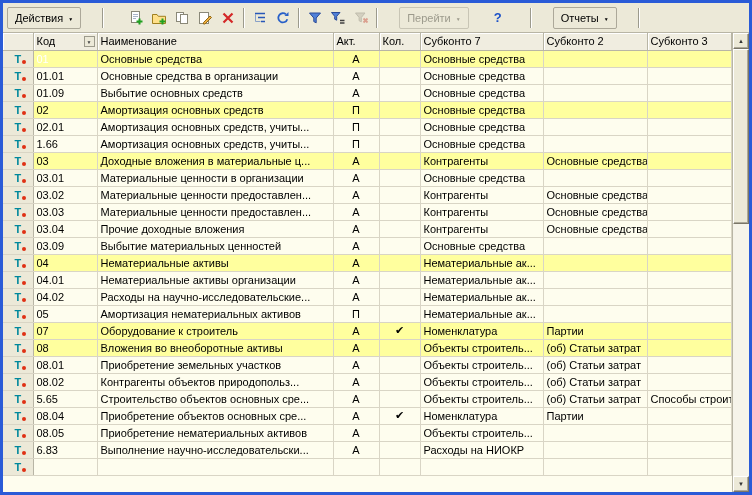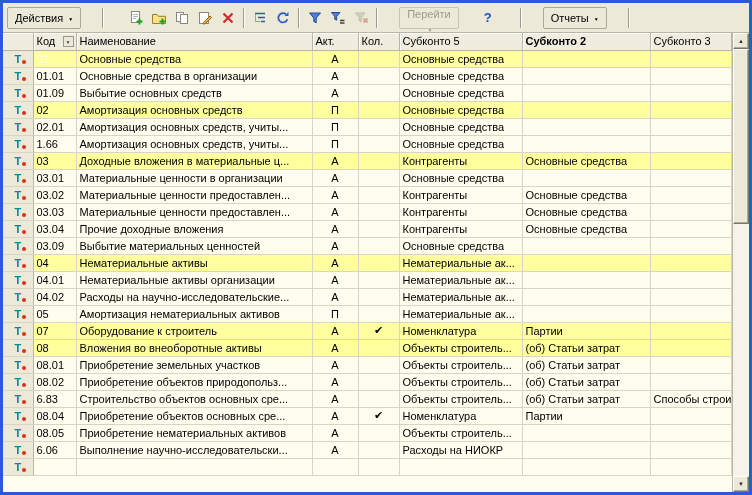--- a/index.html
+++ b/index.html
@@ -19,40 +19,40 @@
   .wbtn { width:17px; height:15px; padding:0; font-size:9px; line-height:1; color:#fff; cursor:pointer;
     background:linear-gradient(#5A8BE8,#2E62D8); border:1px solid #fff; border-radius:2px;
     font-family:"Liberation Sans",sans-serif; }
 
   
   .toolbar { height:30px; flex:0 0 auto; display:flex; align-items:center; gap:18px; padding:0 4px;
     background:#ECE9D8; border-bottom:1px solid #B8B5A5; }
   .tb-text { display:flex; align-items:center; gap:3px; height:22px; padding:0 7px; white-space:nowrap;
     background:transparent; border:1px solid #ACA899; border-radius:2px; cursor:pointer;
     font-family:inherit; font-size:11px; color:#000; }
-  .tb-text.disabled { color:#9C9A8C; border-color:#C8C5B5;flex-direction:column; }
+  .tb-text.disabled { color:#9C9A8C; border-color:#C8C5B5; }
   .dd::after { content:"▼"; font-size:5px; margin-left:2px; position:relative; top:-1px; }
   .icon-strip { display:flex; align-items:center; gap:1px; }
   .tb-btn { width:22px; height:22px; display:flex; align-items:center; justify-content:center;
     background:transparent; border:1px solid transparent; cursor:pointer; padding:2px; }
   .tb-btn svg { width:16px; height:16px; }
   .tb-btn.disabled { opacity:.45; }
   .tb-btn.help span { color:#1A50C8; font-weight:bold; font-size:13px; }
   .tb-sep { width:2px; height:20px; border-left:1px solid #9C9A8C; border-right:1px solid #FFF; margin:0 3px; }
 
   
   .content { flex:1; display:flex; overflow:hidden; background:#FEFDEE; }
   .table-wrap { flex:1; overflow:hidden; }
   table { border-collapse:collapse; table-layout:fixed; width:729px; }
   th, td { height:17px; padding:0 3px; white-space:nowrap; overflow:hidden; text-align:left; font-weight:normal; }
   thead th { background:#F0EDE0; border-right:1px solid #B8B5A5; border-bottom:1px solid #B8B5A5;
     box-shadow:inset 1px 1px 0 #FFF; position:relative; }
   th.gutter { width:30px; }
-  th.col-code { width:43px; } th.col-name { width:236px; } th.col-act { width:46px; }
-  th.col-kol { width:41px; } th.col-s1 { width:123px; } th.col-s2 { width:128px;font-weight:bold; } th.col-s3 { width:auto; }
+  th.col-code { width:64px; } th.col-name { width:236px; } th.col-act { width:46px; }
+  th.col-kol { width:41px; } th.col-s1 { width:123px; } th.col-s2 { width:104px; } th.col-s3 { width:auto; }
   td { border-right:1px solid #D9D5C5; border-bottom:1px solid #D9D5C5; background:#FEFDEE; }
   tr.group td { background:#FFFF9E; }
   tr td.gutter { background:#ECE9D8; border-right:1px solid #B8B5A5; text-align:center; }
   td.selected { background:#0D2A7A; color:#FFF;margin-left:41px; }
   td.col-act, td.col-kol { text-align:center; }
   .acct-icon { position:relative; color:#00889C; font-weight:bold; font-size:11px; display:inline-block; }
   .acct-icon i { position:absolute; right:-5px; bottom:1px; width:4px; height:4px; background:#E03014; border-radius:50%; }
   .sort-btn { position:absolute; right:2px; top:3px; width:11px; height:11px; font-size:5px; line-height:10px;
     text-align:center; background:#ECE9D8; border:1px solid #9C9A8C; color:#444; cursor:pointer; }
 
@@ -160,21 +160,21 @@
   <div class="content">
     <div class="table-wrap">
       <table>
         <thead>
           <tr>
             <th class="gutter"></th>
           <th class="col-code"><span>Код</span><span class="sort-btn">▼</span></th>
               <th class="col-name"><span>Наименование</span></th>
               <th class="col-act"><span>Акт.</span></th>
               <th class="col-kol"><span>Кол.</span></th>
-              <th class="col-s1"><span>Субконто 5</span></th>
+              <th class="col-s1"><span>Субконто 7</span></th>
               <th class="col-s2"><span>Субконто 2</span></th>
               <th class="col-s3"><span>Субконто 3</span></th>
             </tr>
         </thead>
         <tbody>
             <tr class="group">
               <td class="gutter"><span class="acct-icon">Т<i></i></span></td>
               <td class="col-code selected">01</td>
               <td class="col-name">Основные средства</td>
               <td class="col-act">А</td>
@@ -359,30 +359,30 @@
               <td class="col-name">Приобретение земельных участков</td>
               <td class="col-act">А</td>
               <td class="col-kol"></td>
               <td class="col-s1">Объекты строитель...</td>
               <td class="col-s2">(об) Статьи затрат</td>
               <td class="col-s3"></td>
             </tr>
             <tr>
               <td class="gutter"><span class="acct-icon">Т<i></i></span></td>
               <td class="col-code">08.02</td>
-              <td class="col-name">Приобретение объектов природопольз...</td>
+              <td class="col-name">Контрагенты объектов природопольз...</td>
               <td class="col-act">А</td>
               <td class="col-kol"></td>
               <td class="col-s1">Объекты строитель...</td>
               <td class="col-s2">(об) Статьи затрат</td>
               <td class="col-s3"></td>
             </tr>
             <tr>
               <td class="gutter"><span class="acct-icon">Т<i></i></span></td>
-              <td class="col-code">6.83</td>
+              <td class="col-code">5.65</td>
               <td class="col-name">Строительство объектов основных сре...</td>
               <td class="col-act">А</td>
               <td class="col-kol"></td>
               <td class="col-s1">Объекты строитель...</td>
               <td class="col-s2">(об) Статьи затрат</td>
               <td class="col-s3">Способы строитель...</td>
             </tr>
             <tr>
               <td class="gutter"><span class="acct-icon">Т<i></i></span></td>
               <td class="col-code">08.04</td>
@@ -398,21 +398,21 @@
               <td class="col-code">08.05</td>
               <td class="col-name">Приобретение нематериальных активов</td>
               <td class="col-act">А</td>
               <td class="col-kol"></td>
               <td class="col-s1">Объекты строитель...</td>
               <td class="col-s2"></td>
               <td class="col-s3"></td>
             </tr>
             <tr>
               <td class="gutter"><span class="acct-icon">Т<i></i></span></td>
-              <td class="col-code">6.06</td>
+              <td class="col-code">6.83</td>
               <td class="col-name">Выполнение научно-исследовательски...</td>
               <td class="col-act">А</td>
               <td class="col-kol"></td>
               <td class="col-s1">Расходы на НИОКР</td>
               <td class="col-s2"></td>
               <td class="col-s3"></td>
             </tr>
             <tr class="partial">
               <td class="gutter"><span class="acct-icon">Т<i></i></span></td>
               <td class="col-code"></td>

